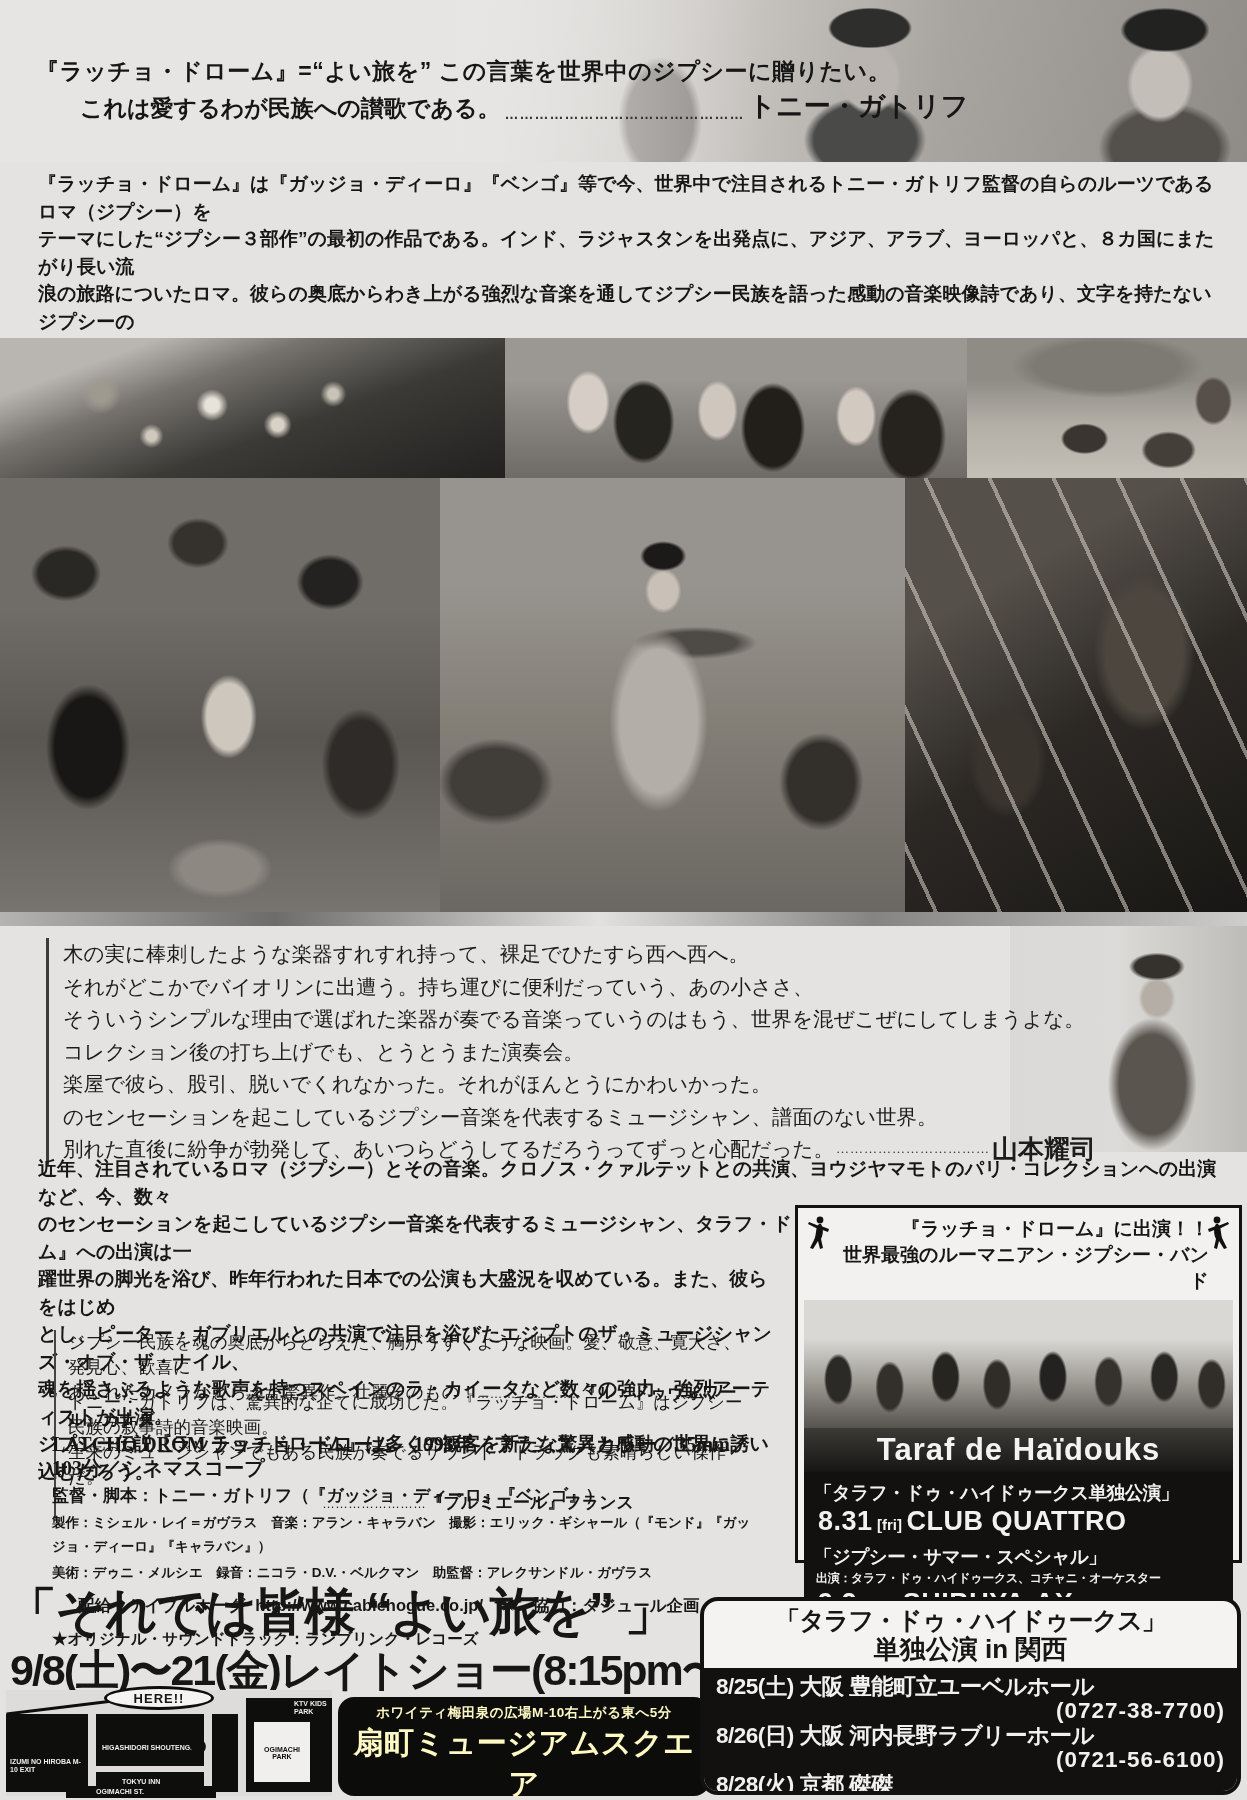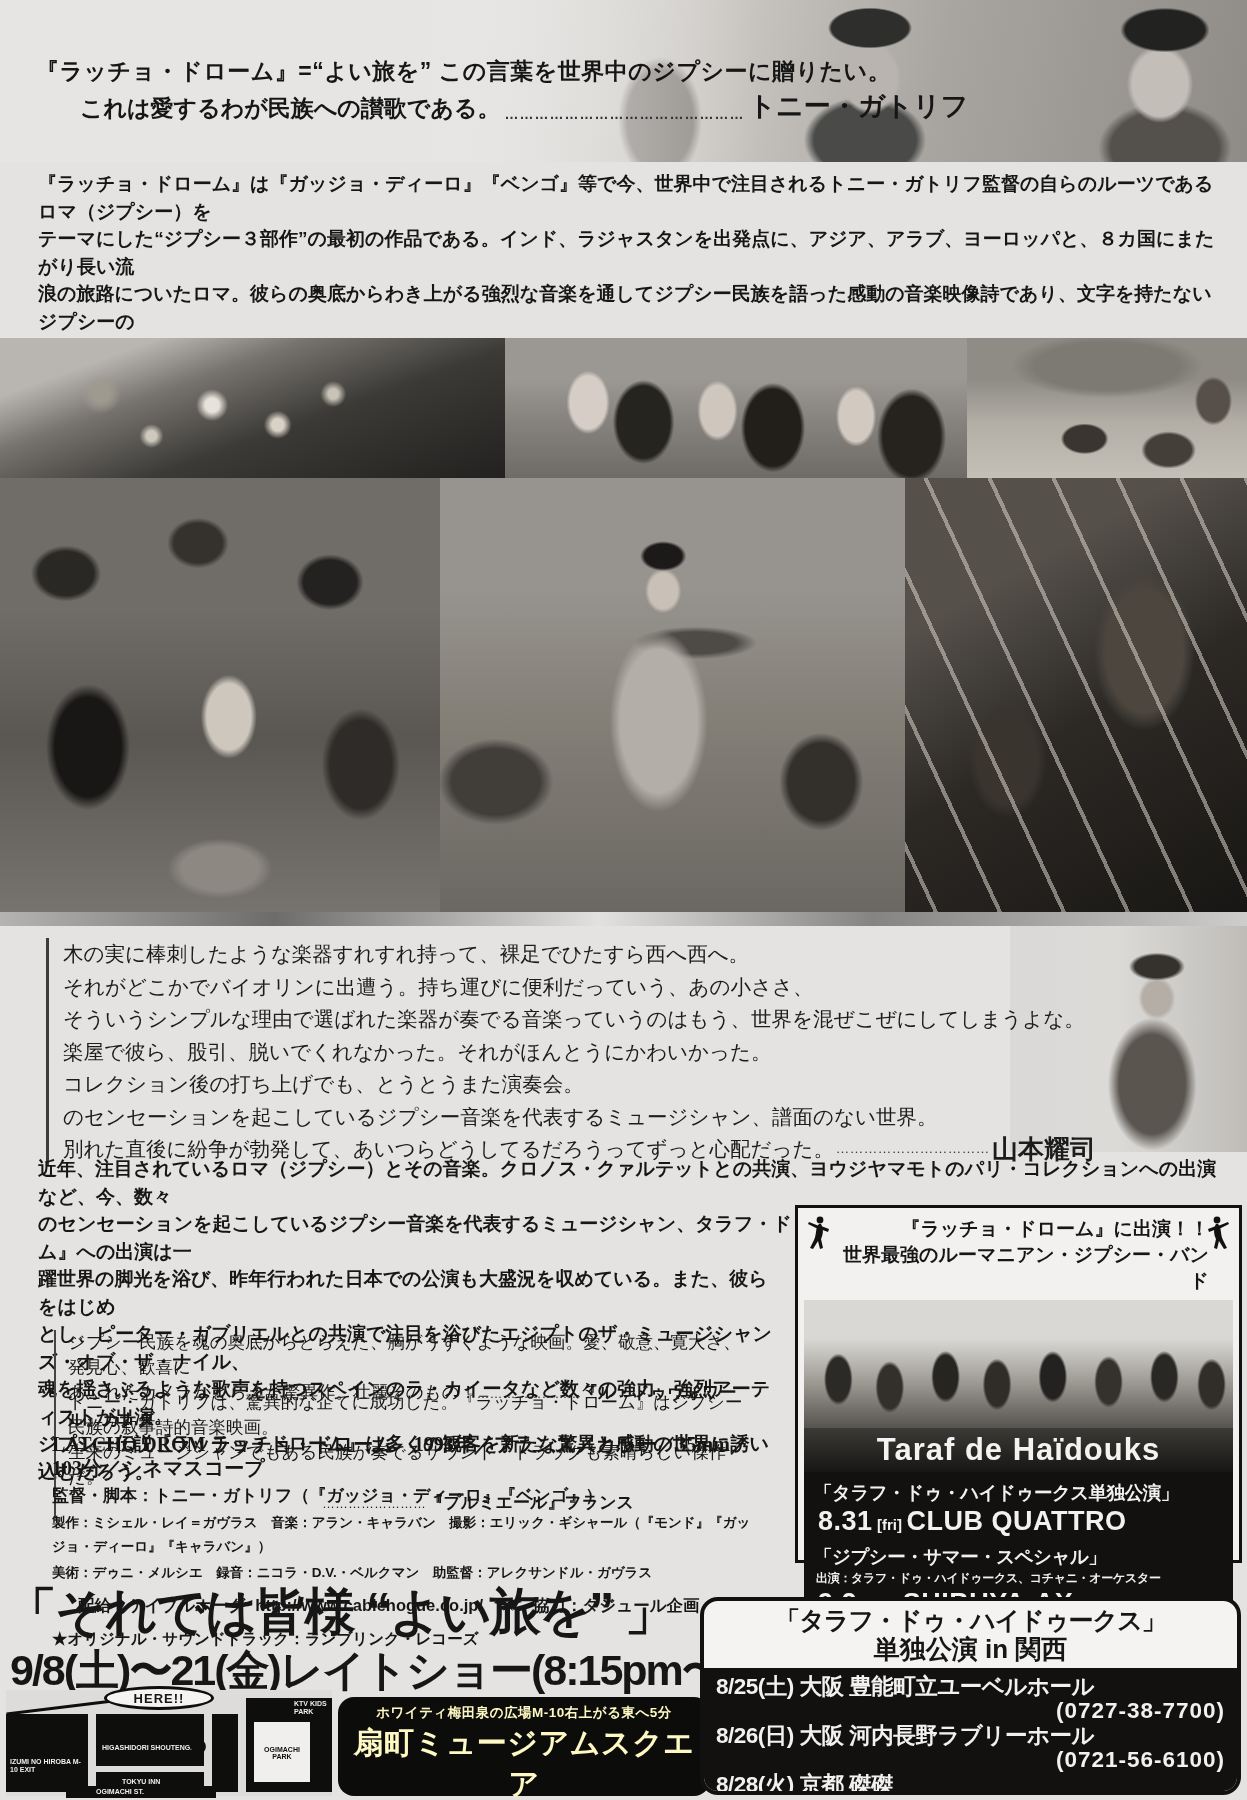--- a/index.html
+++ b/index.html
@@ -204,22 +204,22 @@
   <div class="photo bandB-crowd"></div>
   <div class="photo bandB-violinist"></div>
   <div class="photo bandB-violins"></div>
   <div class="photo metal-strip"></div>
 
   <div class="photo quote-photo"></div>
   <div class="abs mincho quote-block">
     <div>木の実に棒刺したような楽器すれすれ持って、裸足でひたすら西へ西へ。</div>
     <div>それがどこかでバイオリンに出遭う。持ち運びに便利だっていう、あの小ささ、</div>
     <div>そういうシンプルな理由で選ばれた楽器が奏でる音楽っていうのはもう、世界を混ぜこぜにしてしまうよな。</div>
+    <div>コレクション後の打ち上げでも、とうとうまた演奏会。</div>
     <div>楽屋で彼ら、股引、脱いでくれなかった。それがほんとうにかわいかった。</div>
-    <div>コレクション後の打ち上げでも、とうとうまた演奏会。</div>
     <div>のセンセーションを起こしているジプシー音楽を代表するミュージシャン、譜面のない世界。</div>
     <div class="sig-row">
       <span>別れた直後に紛争が勃発して、あいつらどうしてるだろうってずっと心配だった。</span>
       <span class="sig-dots">……………………………</span>
       <span class="sig-name">山本耀司</span>
     </div>
   </div>
 
   <div class="abs gothic about">
     <div class="w-full">近年、注目されているロマ（ジプシー）とその音楽。クロノス・クァルテットとの共演、ヨウジヤマモトのパリ・コレクションへの出演など、今、数々</div>

